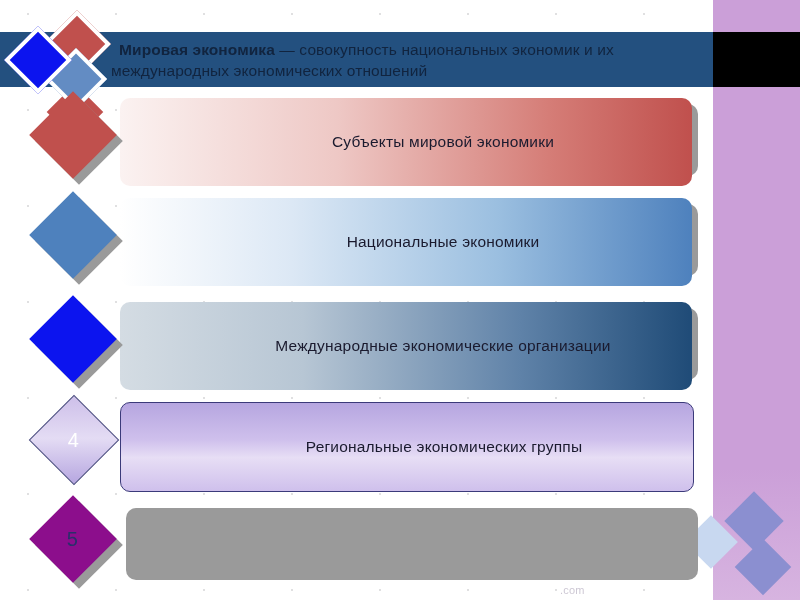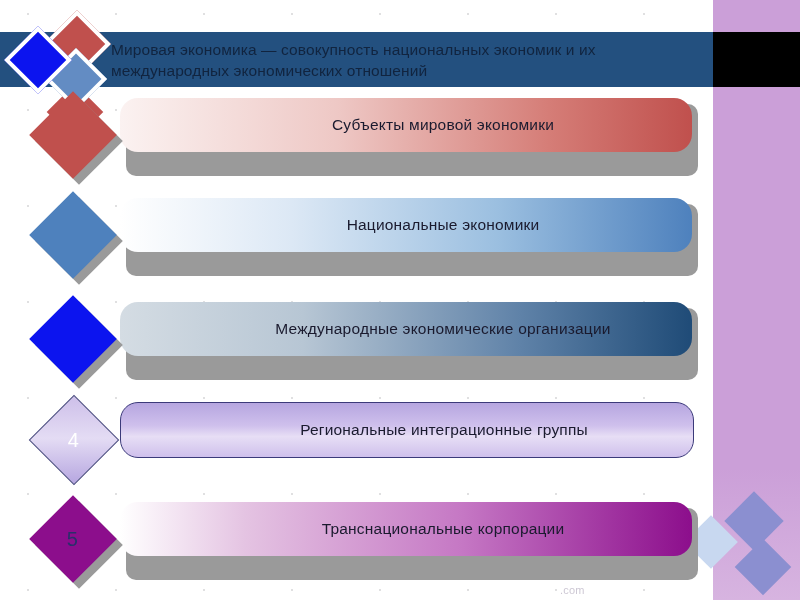--- a/index.html
+++ b/index.html
@@ -34,21 +34,21 @@
   .header-bar{
     position:absolute;left:0;top:32px;width:713px;height:55px;
     background:#23507f;
   }
   .header-text{
     position:absolute;left:111px;top:34px;width:590px;height:52px;
     color:#11243f;font-size:15.5px;line-height:21px;font-weight:400;
     letter-spacing:.1px;
     display:flex;align-items:center;
   }
-  .header-text b{font-weight:normal;}
+  .header-text b{font-weight:bold;margin-left:8px;}
 
   
   .deco{position:absolute;transform:rotate(45deg);}
   .deco-blue{
     left:14px;top:36px;width:40px;height:40px;background:#0c14ef;
     border:4px solid #ffffff;
   }
   .deco-red{
     left:53px;top:20px;width:40px;height:40px;background:#c0504d;
     border:4px solid #ffffff;
@@ -68,22 +68,22 @@
   .bd2{left:743px;top:547px;width:40px;height:40px;background:#8b8fd0;}
   .bd3{left:692px;top:523px;width:38px;height:38px;background:#c8d8f0;}
 
   
   .row{position:absolute;left:0;width:715px;height:86px;}
   .bar-shadow{
     position:absolute;left:126px;top:10px;width:572px;height:72px;
     background:#9a9a9a;border-radius:10px;
   }
   .bar{
-    position:absolute;left:120px;top:4px;width:572px;height:54px;
-    border-radius:18px;
+    position:absolute;left:120px;top:4px;width:572px;height:88px;
+    border-radius:10px;
     display:flex;align-items:center;justify-content:center;
   }
   .bar-label{
     color:#1a1a2e;font-size:15.5px;font-weight:400;letter-spacing:.2px;
     text-align:center;padding:0 46px 0 120px;
   }
 
   .dia-shadow{
     position:absolute;transform:rotate(45deg);background:#9a9a9a;
   }
@@ -175,32 +175,29 @@
       <span class="bar-label">Национальные экономики</span>
     </div>
     <div class="dia-shadow" style="left:48px;top:16px;width:62px;height:62px;"></div>
     <div class="dia d-r2" style="left:42px;top:10px;width:62px;height:62px;">
       
     </div>
   </div>
 
   <div class="row" style="top:398px;">
     <div class="bar bar-r4">
-      <span class="bar-label">Региональные интеграционные группы</span>
+      <span class="bar-label">Региональные экономических группы</span>
     </div>
     <div class="dia d-r4" style="left:42px;top:10px;width:62px;height:62px;">
       <span class="dia-num num-r4">4</span>
     </div>
   </div>
 
   <div class="row" style="top:498px;">
     <div class="bar-shadow"></div>
-    <div class="bar bar-r5">
-      <span class="bar-label">Транснациональные корпорации</span>
-    </div>
     <div class="dia-shadow" style="left:48px;top:16px;width:62px;height:62px;"></div>
     <div class="dia d-r5" style="left:42px;top:10px;width:62px;height:62px;">
       <span class="dia-num num-r5">5</span>
     </div>
   </div>
 
   <div class="watermark">.com</div>
 
 </div>
 

